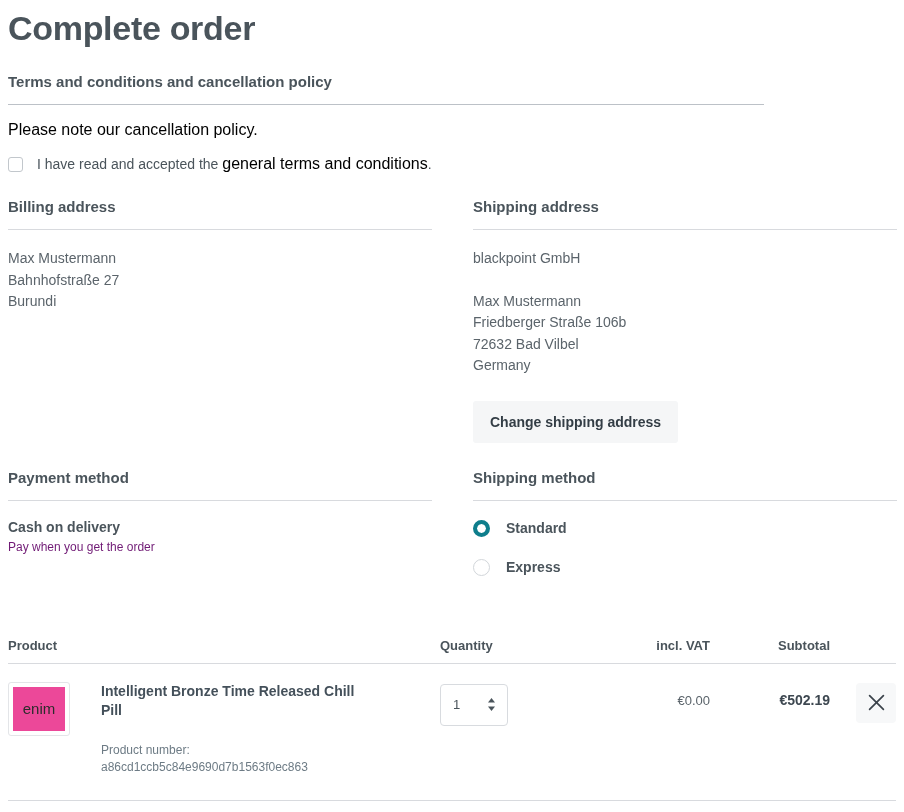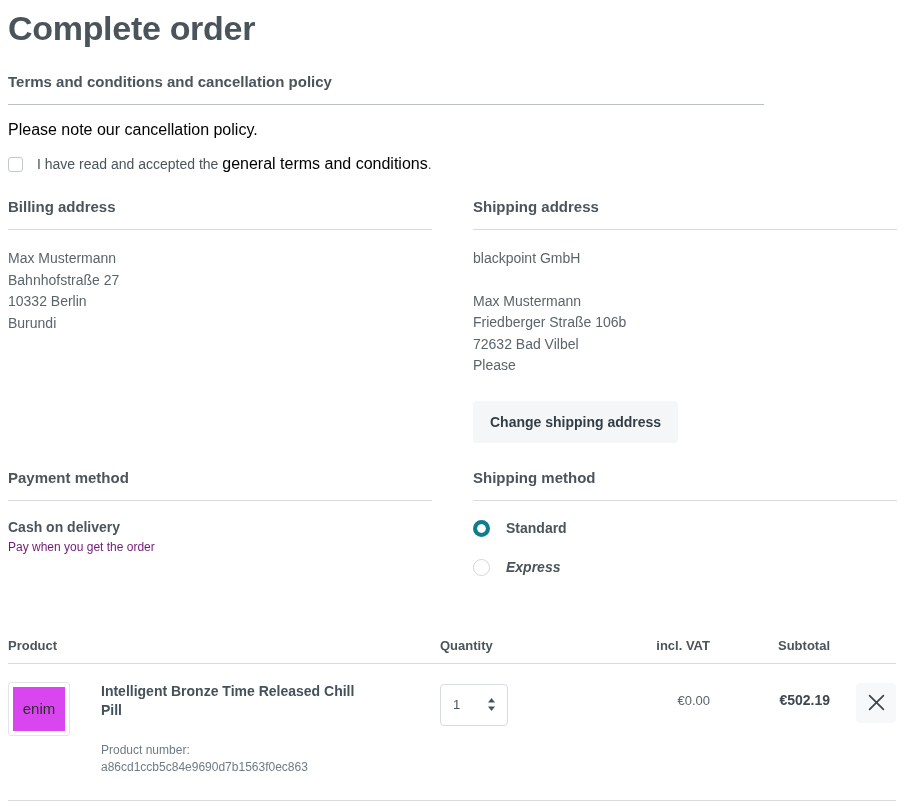--- a/index.html
+++ b/index.html
@@ -134,21 +134,21 @@
     font-size: 12px;
     color: #701a75;
     line-height: 20px;
   }
 
   .radio-row {
     display: flex;
     align-items: flex-end;
     margin-top: 18px;
   }
-  .radio-row + .radio-row { margin-top: 21px; font-style: italic; }
+  .radio-row + .radio-row { margin-top: 21px; }
   .radio {
     width: 17px;
     height: 17px;
     border-radius: 50%;
     box-sizing: border-box;
     flex: 0 0 auto;
     border: 1px solid #d2d6da;
     background: #fff;
     position: relative;
   }
@@ -205,21 +205,21 @@
     border-radius: 3px;
     box-sizing: border-box;
     display: flex;
     align-items: center;
     justify-content: center;
     flex: 0 0 auto;
   }
   .thumb {
     width: 52px;
     height: 44px;
-    background: #d946ef;
+    background: #ec4899;
     display: flex;
     align-items: center;
     justify-content: center;
     font-size: 15px;
     color: #2c2c2c;
     font-family: "Liberation Sans", sans-serif;
   }
   .prod-info {
     margin-left: 31px;
     max-width: 262px;
@@ -316,36 +316,35 @@
     </div>
   </div>
 
   <div class="two-col">
     <div class="col">
       <div class="section-head">Billing address</div>
       <div class="rule-light"></div>
       <div class="address-body">
         <div>Max Mustermann</div>
         <div>Bahnhofstraße 27</div>
-        <div>10332 Berlin</div>
         <div>Burundi</div>
       </div>
     </div>
 
     <div class="col-gap"></div>
 
     <div class="col">
       <div class="section-head">Shipping address</div>
       <div class="rule-light"></div>
       <div class="address-body">
         <div class="address-company">blackpoint GmbH</div>
         <div>Max Mustermann</div>
         <div>Friedberger Straße 106b</div>
         <div>72632 Bad Vilbel</div>
-        <div>Please</div>
+        <div>Germany</div>
       </div>
       <button class="btn-secondary">Change shipping address</button>
     </div>
   </div>
 
   <div class="two-col methods">
     <div class="col">
       <div class="section-head">Payment method</div>
       <div class="rule-light"></div>
       <div class="method-name">Cash on delivery</div>

